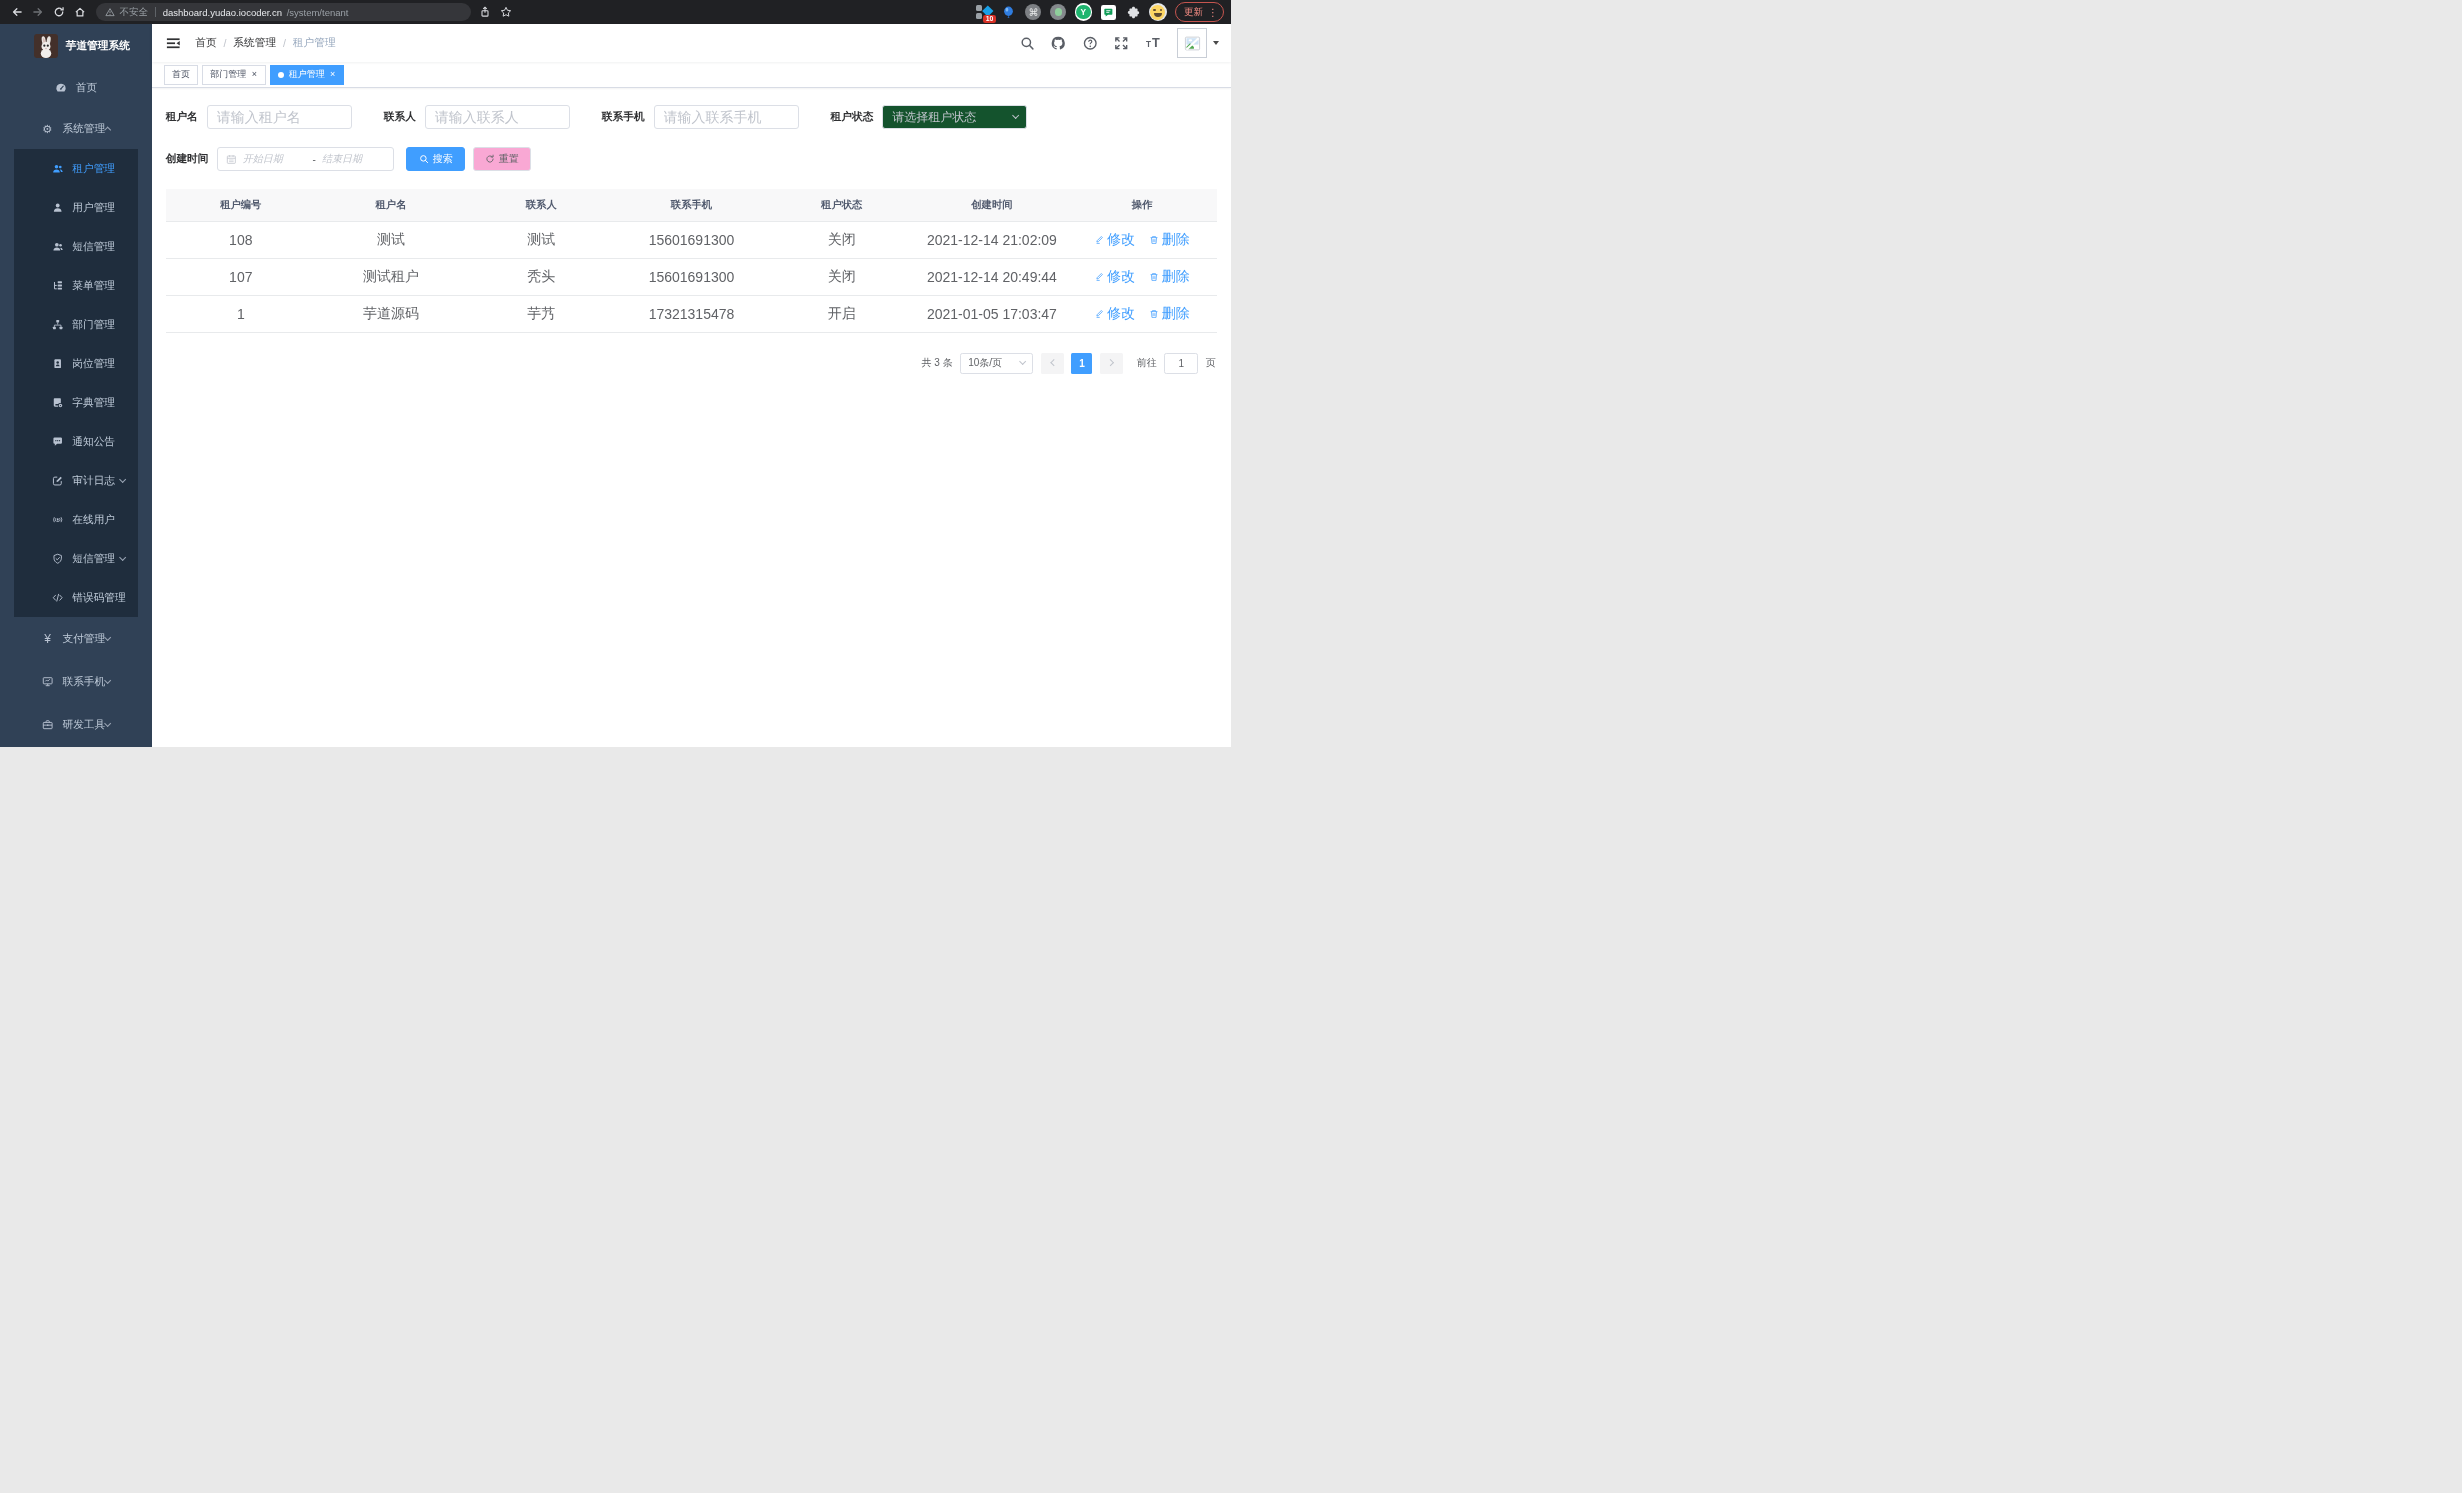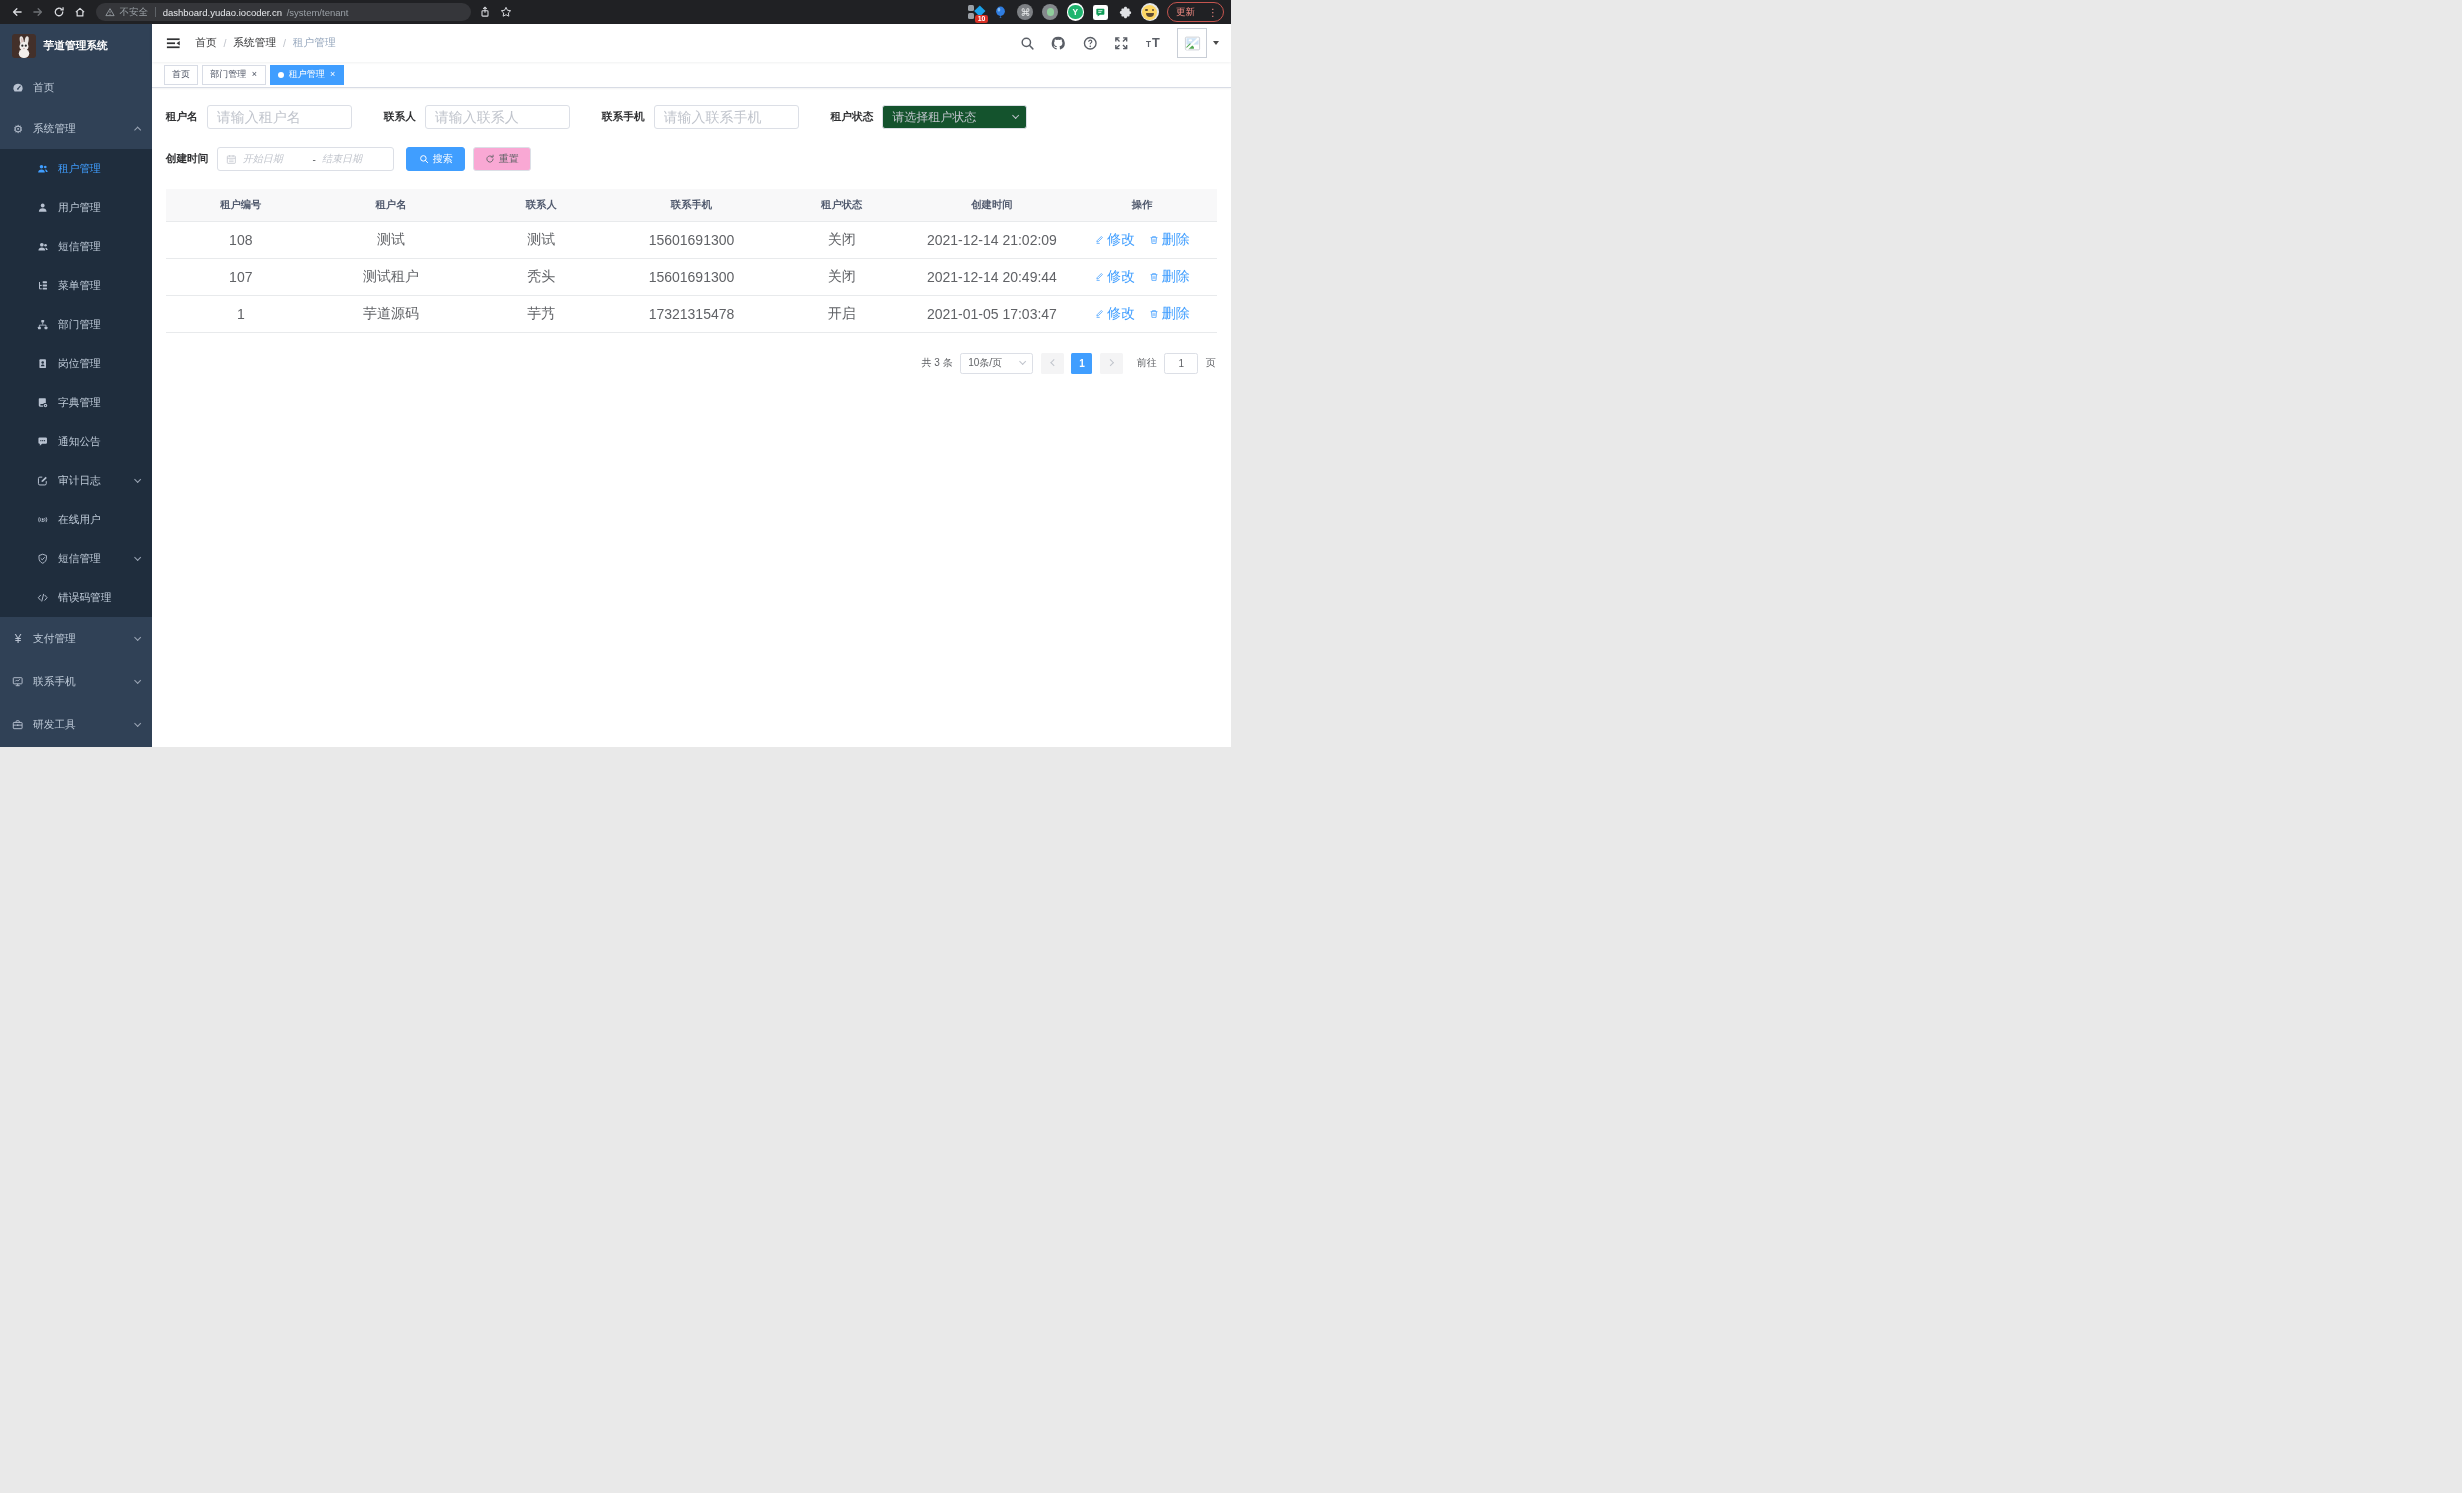--- a/index.html
+++ b/index.html
@@ -16,28 +16,28 @@
   .url-sep { width:0.8px; height:10.7px; background:#5f6368; margin:0 2.3px; }
   .url-host { color:#e8eaed; white-space:nowrap; }
   .url-path { color:#9aa0a6; white-space:nowrap; }
   .b-spacer { flex:1; }
   .ext-tray { display:flex; align-items:center; gap:6.9px; margin-right:7.6px; }
   .extbox { position:relative; width:18px; height:18px; display:flex; align-items:center; justify-content:center; }
   .ext-badge { position:absolute; right:-3px; bottom:-2.3px; background:#d93025; color:#fff; font-size:6.9px; font-weight:bold; border-radius:2.3px; padding:0.8px 2.3px; line-height:1; }
   .sq { position:absolute; width:6px; height:6px; border-radius:1.5px; background:#9aa0a6; }
   .diamond { position:absolute; width:7.6px; height:7.6px; background:#19a0e8; transform:rotate(45deg); right:1.5px; top:3.8px; }
   .circle-ic { border-radius:50%; display:flex; align-items:center; justify-content:center; }
-  .update-pill { height:20px; border:1.5px solid #c5554f; border-radius:10px; color:#f28b82; display:flex; align-items:center; gap:13px; padding:0 4.6px 0 8.4px; font-size:9.5px; margin-right:1.5px; }
+  .update-pill { height:20px; border:1.5px solid #c5554f; border-radius:10px; color:#f28b82; display:flex; align-items:center; gap:5px; padding:0 4.6px 0 8.4px; font-size:9.5px; margin-right:1.5px; }
   .update-pill .dots { font-size:10px; letter-spacing:0; }
 
   
   .app { display:flex; height:723px; }
 
   
-  .sidebar { width:152px; background:#304156; flex:0 0 auto; display:flex; flex-direction:column; overflow:hidden; }
+  .sidebar { width:152px; background:#304156; flex:0 0 auto; display:flex; flex-direction:column; overflow:hidden;align-items:center; }
   .logo-row { height:43px; display:flex; align-items:center; padding-left:12px; gap:7.6px; }
   .logo-img { width:24px; height:24px; border-radius:2.3px; flex:0 0 auto; }
   .app-title { color:#fff; font-size:10.7px; font-weight:bold; white-space:nowrap; }
   .m-item { height:41px; display:flex; align-items:center; padding:0 12px; color:#bfcbd9; font-size:10.7px; cursor:pointer; }
   .m-item .mi-ico { width:12px; height:12px; margin-right:9px; display:flex; align-items:center; justify-content:center; color:#b8c2d1; font-size:11.4px; flex:0 0 auto; }
   .m-item .mi-label { flex:1; white-space:nowrap; }
   .submenu { background:#1f2d3d; }
   .submenu .m-item { height:39px; padding-left:37px; }
   .m-item.active { color:#409eff; }
   .m-item.active .mi-ico { color:#409eff; }

